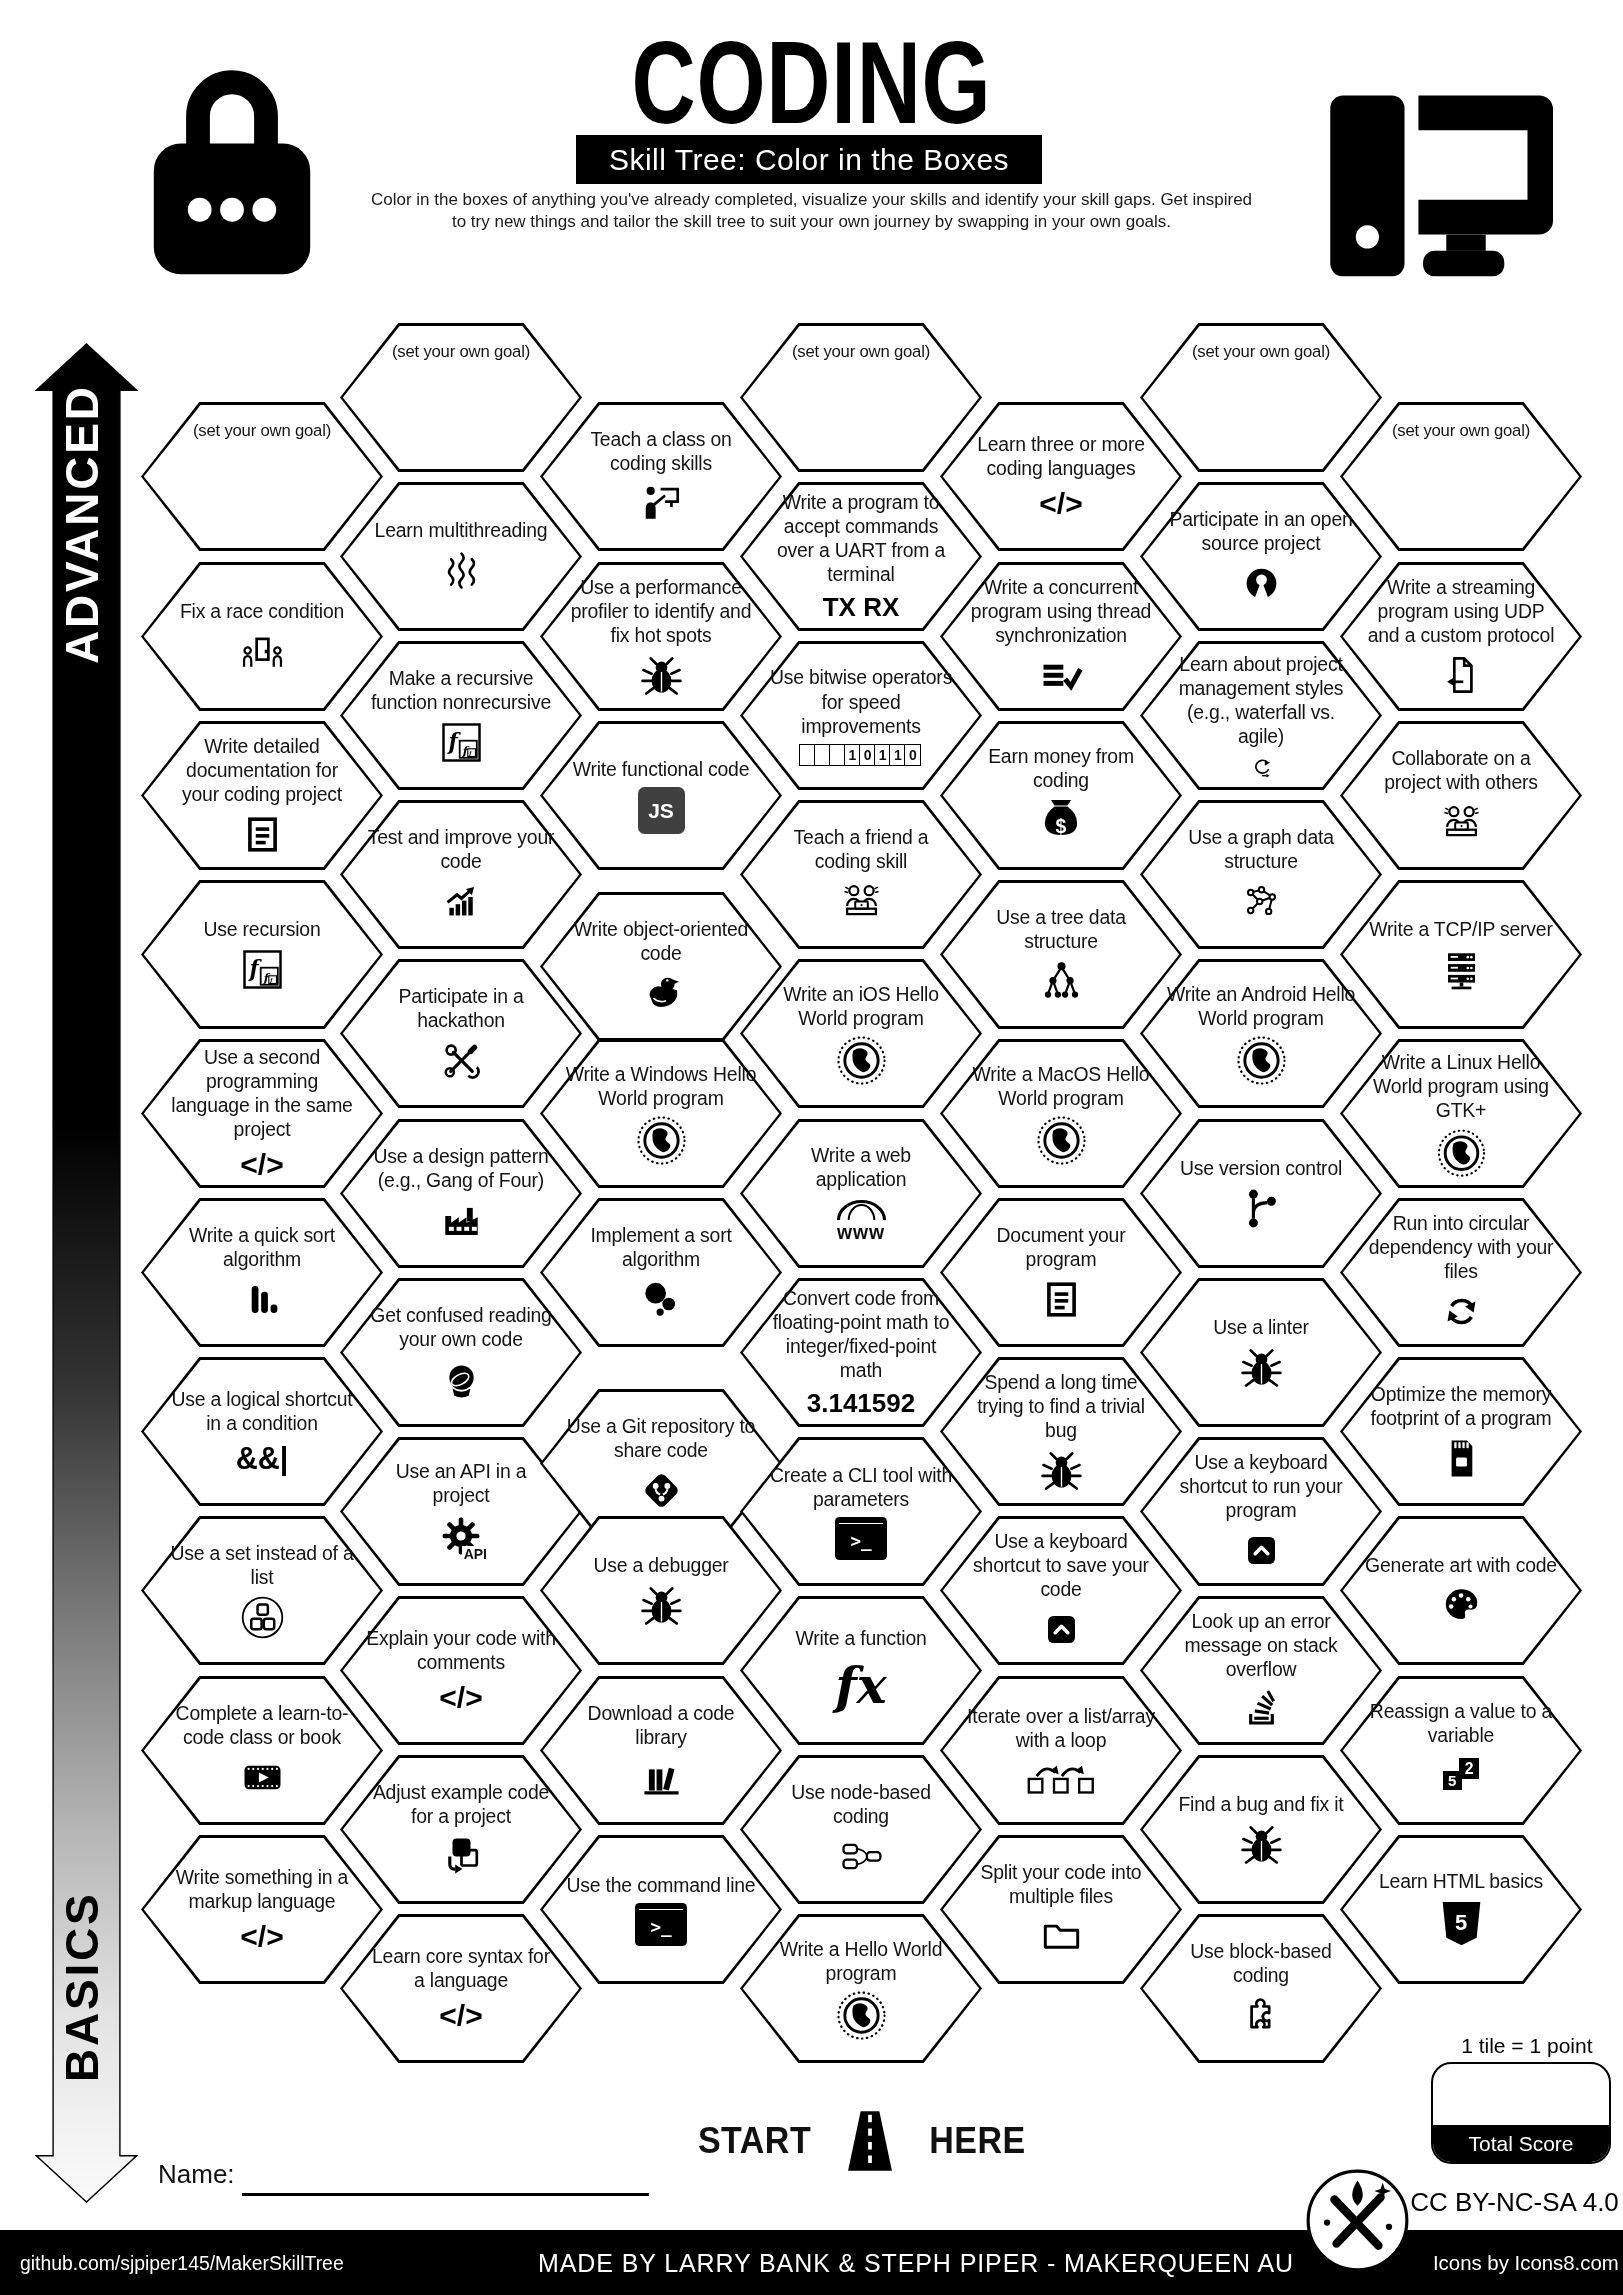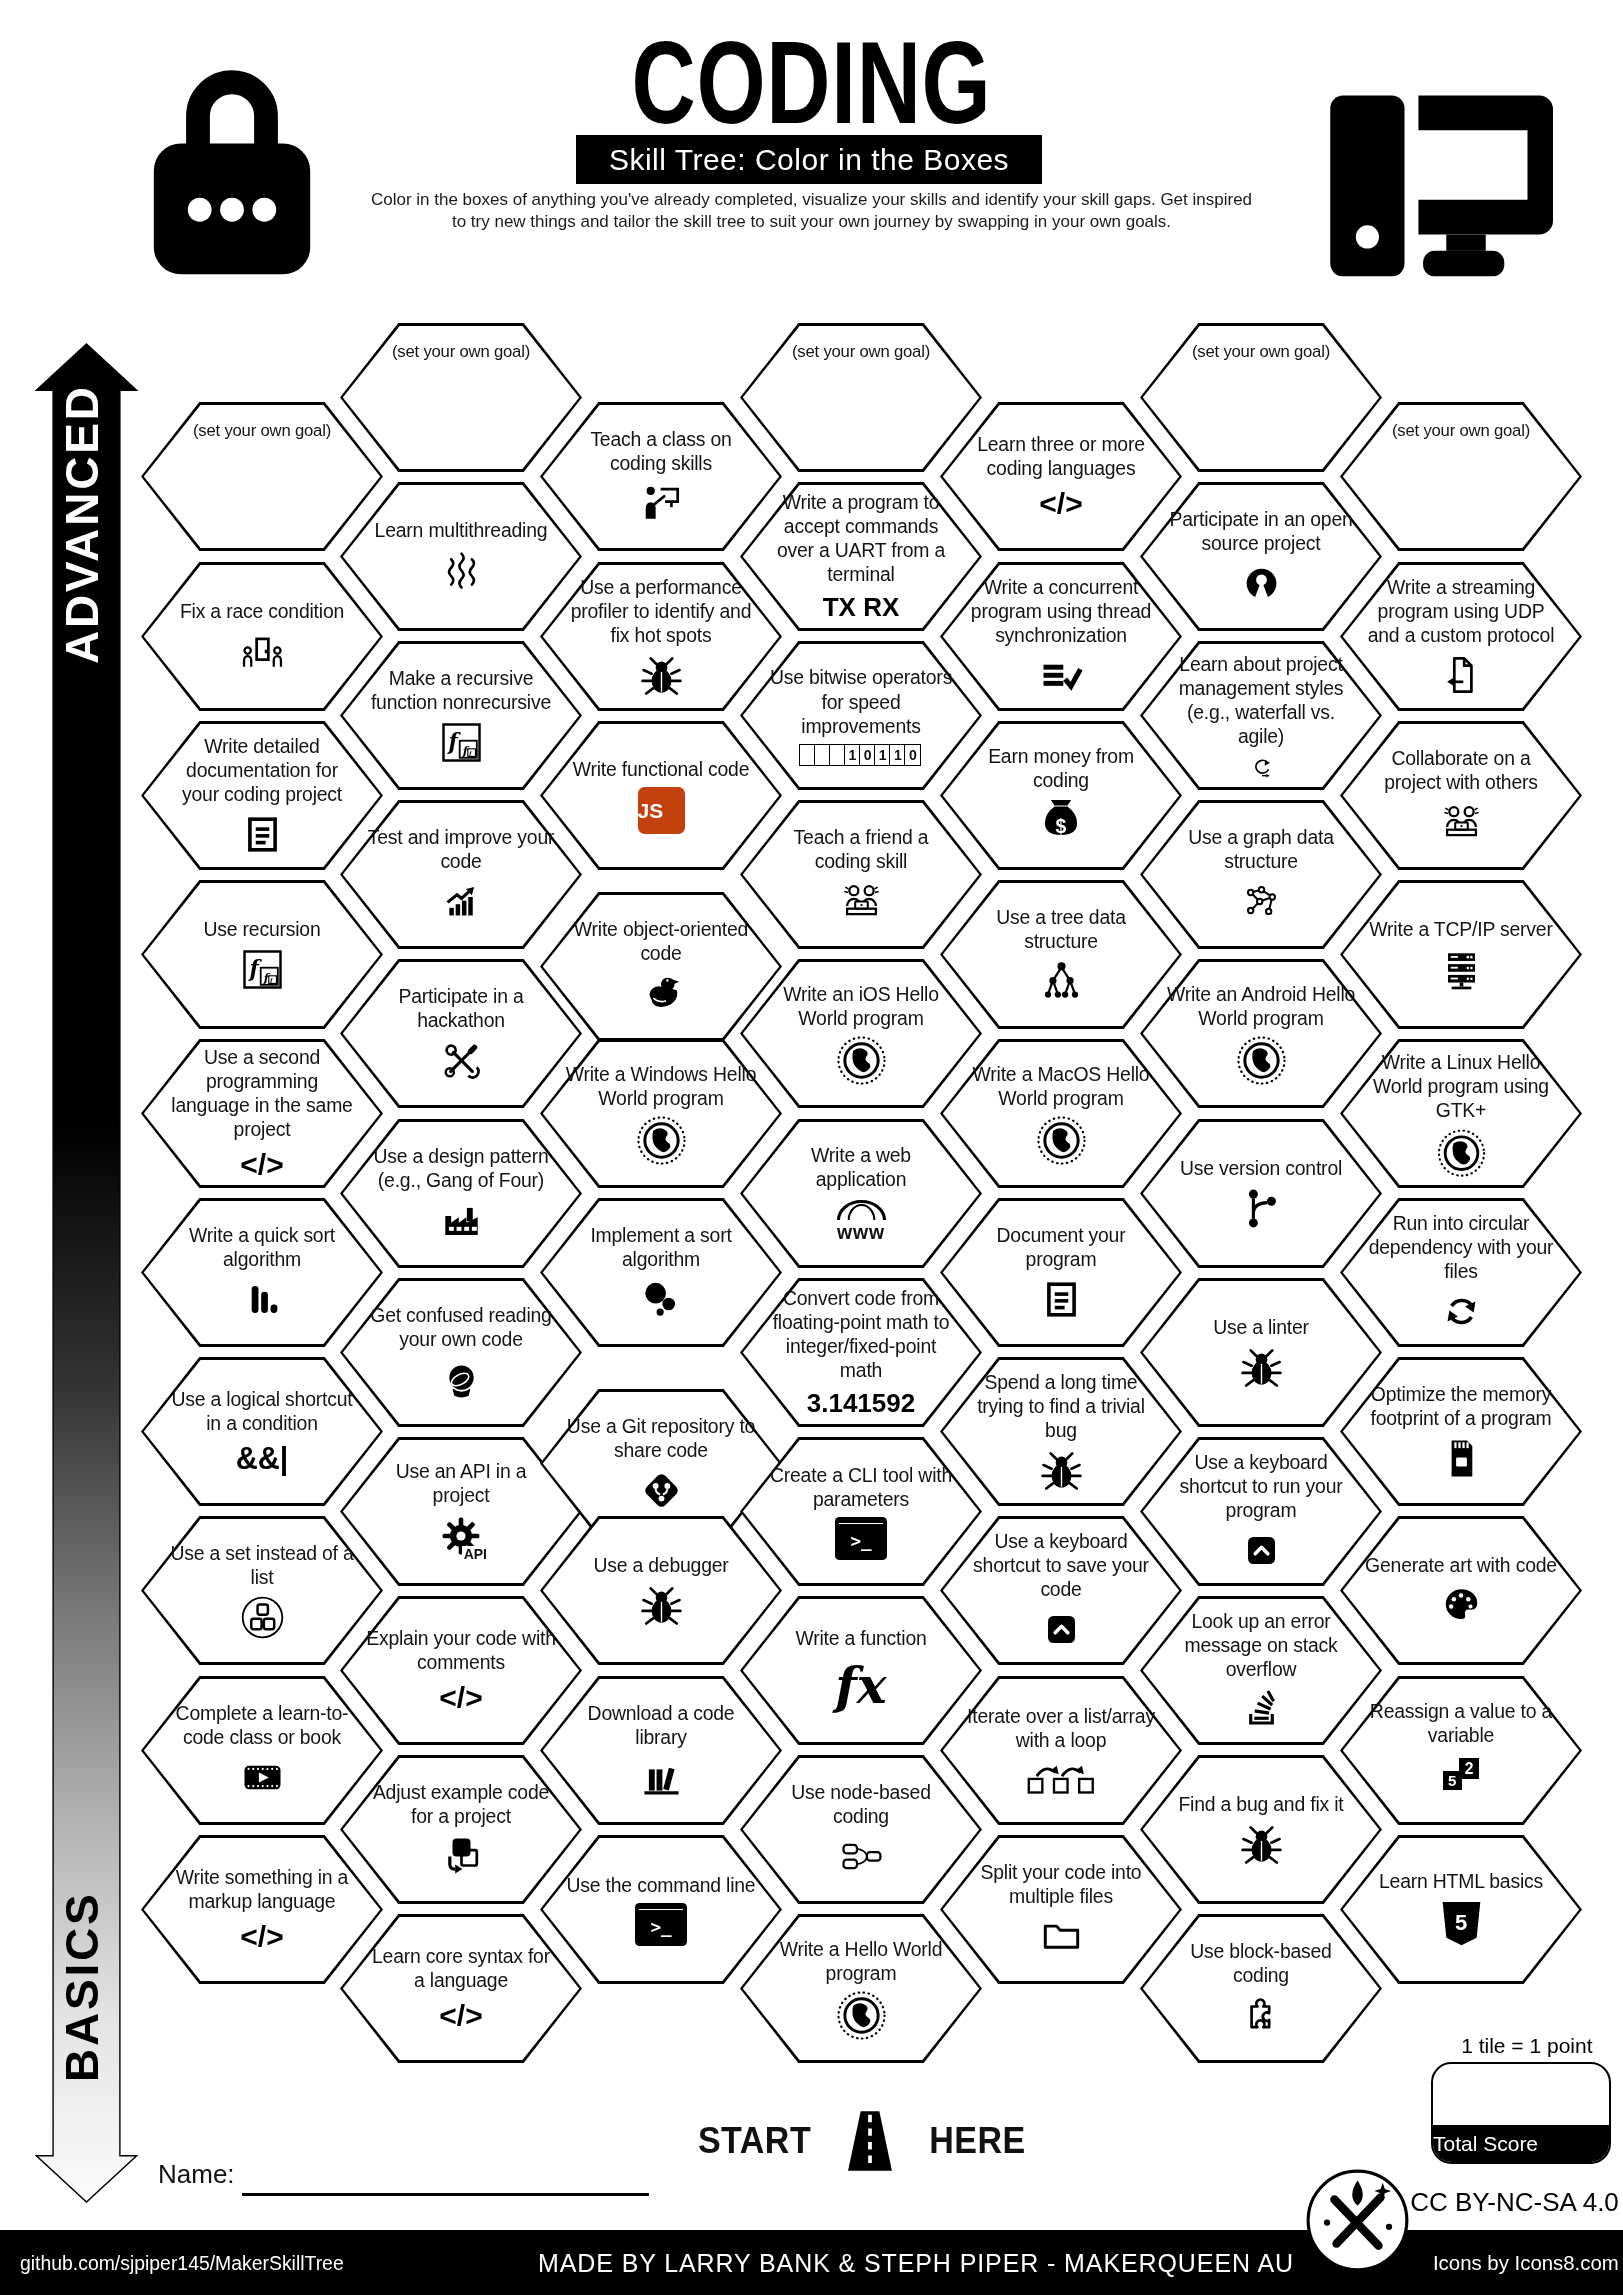--- a/index.html
+++ b/index.html
@@ -35,22 +35,22 @@
   .hex.goal .hex-label{font-size:16.7px;text-align:right;}
   
   .tile-svg{width:45px;height:45px;}
   .globe-icon{width:49px;height:49px;}
   .iterate-icon.tile-svg{width:70px;height:38px;}
   .threads-icon.tile-svg{width:47px;height:47px;}
   .icon-text{font-weight:700;font-size:26px;color:#000;white-space:nowrap;}
   .text-code{font-size:30px;}
   .text-amp{font-size:30.5px;}
   .text-fx{font-family:"DejaVu Serif","Liberation Serif",serif;font-style:italic;font-size:50px;}
-  .js-box{width:47px;height:47px;background:#c2410c;border-radius:6.5px;display:flex;align-items:center;
-          justify-content:flex-start;color:#fff;font-weight:700;font-size:21px;}
+  .js-box{width:47px;height:47px;background:#404040;border-radius:6.5px;display:flex;align-items:center;
+          justify-content:center;color:#fff;font-weight:700;font-size:21px;}
   .terminal-box{width:52px;height:43px;background:#000;border-radius:4.6px;position:relative;
           display:flex;align-items:center;justify-content:center;}
   .terminal-box::before{content:"";position:absolute;top:5.6px;left:4.2px;right:4.2px;height:1.4px;background:#fff;}
   .terminal-box span{color:#fff;font-family:"DejaVu Sans Mono","Liberation Mono",monospace;
           font-weight:700;font-size:17.6px;margin-top:4.6px;}
   .bits-box{display:flex;}
   .bit{width:15px;height:19.4px;border:1.9px solid #000;margin-left:-1.9px;display:flex;align-items:center;
        justify-content:center;font-weight:700;font-size:14px;background:#fff;}
   .www-box{display:flex;flex-direction:column;align-items:center;}
   .www-box svg{width:55px;height:23px;}
@@ -76,21 +76,21 @@
   #start-banner{position:absolute;left:653px;top:2106px;width:416px;height:70px;display:flex;
       align-items:center;justify-content:center;gap:19.4px;}
   .start-word{font-size:37px;font-weight:700;letter-spacing:0.5px;transform:scaleX(.92);}
   #road-svg{width:70px;height:68px;}
   #name-label{position:absolute;left:158px;top:2159px;font-size:26px;color:#111;}
   #name-line{position:absolute;left:242px;top:2193px;width:407px;height:3.2px;background:#000;}
   #tile-note{position:absolute;right:30.5px;top:2034px;font-size:21px;color:#000;}
   #score-box{position:absolute;left:1431px;top:2062px;width:176px;height:98px;background:#fff;
       border:2.8px solid #000;border-radius:20.4px;overflow:hidden;}
   #score-bar{position:absolute;left:0;right:0;bottom:0;height:37px;background:#000;display:flex;
-      align-items:center;justify-content:flex-start;}
+      align-items:center;justify-content:center;}
   #score-bar span{color:#fff;font-size:21px;}
   #cc-logo-svg{position:absolute;left:1305px;top:2168px;width:105px;height:105px;z-index:5;}
   #cc-license{position:absolute;right:4.2px;top:2187px;font-size:26px;color:#000;}
   #footer-bar{position:absolute;left:0;right:0;top:2230px;height:66px;background:#000;}
   #footer-bar .ft{position:absolute;top:0;height:66px;display:flex;align-items:center;color:#fff;}
   #footer-repo{left:20px;font-size:19.4px;}
   #footer-credit{left:538px;font-size:25px;letter-spacing:0.9px;}
   #footer-icons{right:4.2px;font-size:20.4px;}
 </style>
 </head>

